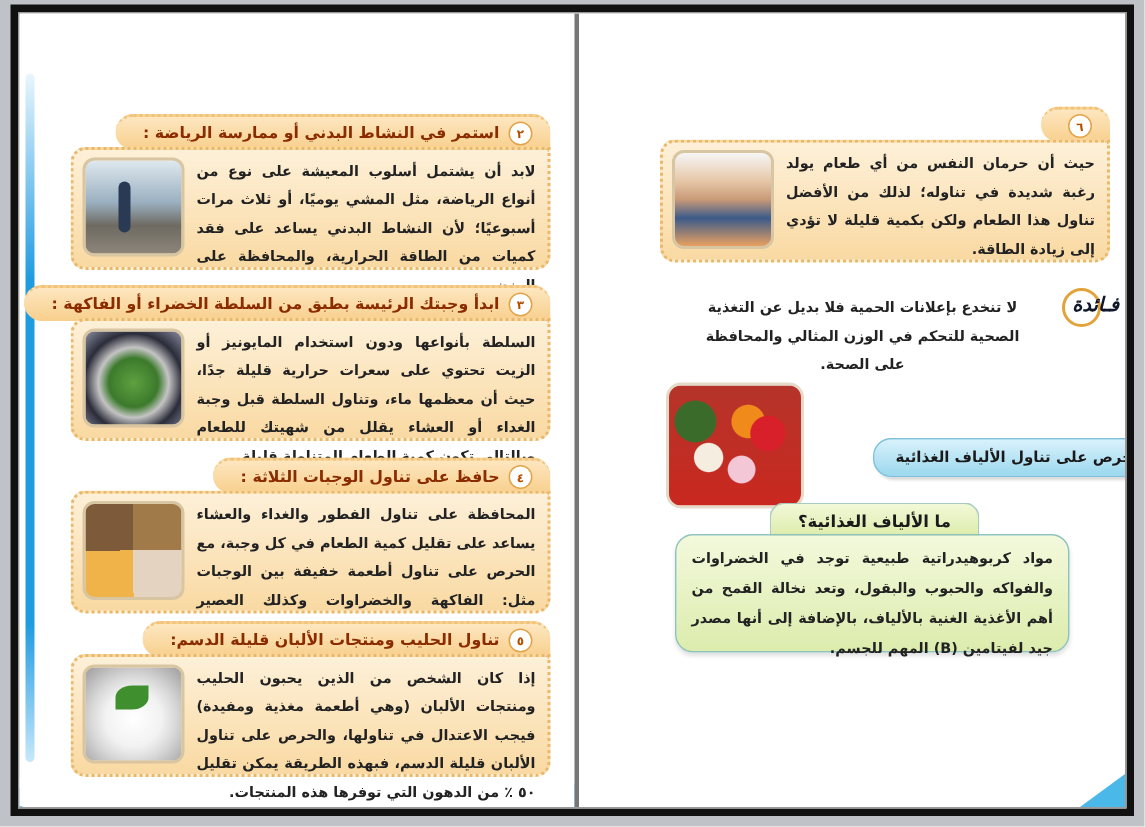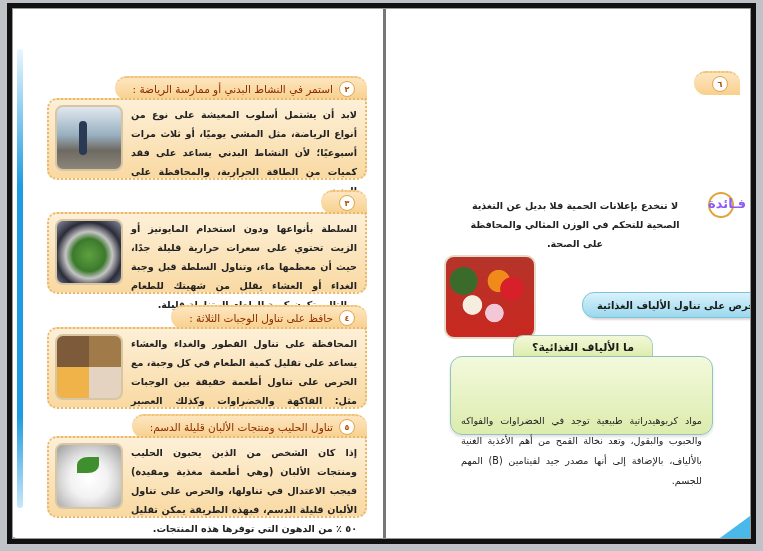--- a/index.html
+++ b/index.html
@@ -47,21 +47,21 @@
     background:linear-gradient(#fde6c0, #f8cf8c);
     border-radius:12px 12px 0 12px;
     display:flex; align-items:center; gap:6px;
     border-top:2px dotted #f0c27a;
   }
   .badge {
     width:14px; height:14px; border-radius:50%; background:#fff;
     border:1px solid #e2a44a; color:#b34d00; font-size:8px; font-weight:bold;
     display:flex; align-items:center; justify-content:center;
   }
-  .tip-title { font-size:10.5px; font-weight:normal; color:#8a2b00; white-space:nowrap; }
+  .tip-title { font-size:10.5px; font-weight:bold; color:#8a2b00; white-space:nowrap; }
   .tip-body {
     position:absolute; left:0; right:0; top:22px; bottom:0;
     background:linear-gradient(#fdf0d8, #f9d9a2);
     border:2px dotted #e9b86a; border-radius:10px 0 10px 10px;
     box-sizing:border-box; padding:5px 8px 4px 6px;
     display:flex; flex-direction:row; align-items:flex-start; gap:8px;
   }
   .tip-text { flex:1; font-size:9.6px; font-weight:bold; line-height:19px; color:#222; text-align:justify; }
   .tip-photo {
     width:68px; height:66px; border-radius:8px; flex:none;
@@ -71,21 +71,21 @@
   .photo-runner::after { content:""; position:absolute; left:22px; top:14px; width:8px; height:34px; background:#2a3a55; border-radius:4px; }
   .photo-salad { background:radial-gradient(circle at 50% 55%, #5fa040 0%, #3c7a2c 35%, #c4c4c4 50%, #2b2c3a 70%, #8a8fa0 100%); }
   .photo-meals { background:conic-gradient(#a17a4a 0 90deg, #e3d3c0 90deg 180deg, #f0b34a 180deg 270deg, #7d5a3a 270deg 360deg); }
   .photo-yogurt { background:radial-gradient(circle at 50% 55%, #ffffff 0%, #f2f2f2 40%, #d9d9d9 60%, #9c9c9c 100%); position:relative; }
   .photo-yogurt::after { content:""; position:absolute; left:20px; top:12px; width:22px; height:16px; background:#3f8f2f; border-radius:50% 0 50% 0; }
   .photo-boy { background:linear-gradient(#f6f6f6 0%, #e6c7a8 30%, #c99a78 50%, #3b5a8a 70%, #e8a060 100%); }
 
   
   .faida { position:absolute; direction:rtl; }
   .faida-label {
-    position:absolute; right:0; top:0; font-size:13px; font-weight:bold; color:#8b5cf6;
+    position:absolute; right:0; top:0; font-size:13px; font-weight:bold; color:#0f172a;font-style:italic;
   }
   .faida-ring {
     position:absolute; right:12px; top:-4px; width:22px; height:22px; border-radius:50%;
     border:2px solid #e3a33b;
   }
   .faida-text {
     position:absolute; right:56px; top:0; width:230px; font-size:9.6px; font-weight:bold;
     line-height:19px; color:#222; text-align:center;
   }
   .veg-photo {
@@ -115,21 +115,21 @@
     border-bottom:none; border-radius:10px 10px 0 0;
     display:flex; align-items:center;
   }
   .fiber-tab span { font-size:11px; font-weight:bold; color:#1a1a1a; }
   .fiber-body {
     position:absolute; left:0; right:0; top:21px; bottom:0;
     background:linear-gradient(#f3f9dc, #dcecad);
     border:1.5px solid #8fc3bd; border-radius:12px; box-sizing:border-box;
     padding:6px 10px; box-shadow:0 2px 3px rgba(0,0,0,0.12);
   }
-  .fiber-text { font-size:9.6px; font-weight:normal; line-height:20px; color:#222; text-align:justify;margin-top:48px; }
+  .fiber-text { font-size:9.6px; font-weight:bold; line-height:20px; color:#222; text-align:justify; }
 </style>
 </head>
 <body>
 
 <div class="frame">
   <div class="frame-inner">
 
     <div class="page page-left">
       <div class="left-edge-bar"></div>
       <div class="left-wave"></div>
@@ -142,20 +142,21 @@
         </div>
         <div class="tip-body">
           <div class="tip-text">لابد أن يشتمل أسلوب المعيشة على نوع من أنواع الرياضة، مثل المشي يوميًا، أو ثلاث مرات أسبوعيًا؛ لأن النشاط البدني يساعد على فقد كميات من الطاقة الحرارية، والمحافظة على الوزن.</div>
           <div class="tip-photo photo-runner"></div>
         </div>
       </div>
 
       <div class="tip" style="left:34px; top:181px; width:320px; height:104px;">
         <div class="tip-tab">
           <span class="badge">٣</span>
+          <span class="tip-title">ابدأ وجبتك الرئيسة بطبق من السلطة الخضراء أو الفاكهة :</span>
         </div>
         <div class="tip-body">
           <div class="tip-text">السلطة بأنواعها ودون استخدام المايونيز أو الزيت تحتوي على سعرات حرارية قليلة جدًا، حيث أن معظمها ماء، وتناول السلطة قبل وجبة الغداء أو العشاء يقلل من شهيتك للطعام وبالتالي تكون كمية الطعام المتناولة قليلة.</div>
           <div class="tip-photo photo-salad"></div>
         </div>
       </div>
 
       <div class="tip" style="left:34px; top:296px; width:320px; height:104px;">
         <div class="tip-tab">
           <span class="badge">٤</span>
@@ -180,20 +181,24 @@
     </div>
 
     <div class="spine"></div>
 
     <div class="page page-right">
       <div class="right-corner"></div>
 
       <div class="tip" style="left:54px; top:62px; width:300px; height:104px;">
         <div class="tip-tab">
           <span class="badge">٦</span>
+        </div>
+        <div class="tip-body">
+          <div class="tip-text">حيث أن حرمان النفس من أي طعام يولد رغبة شديدة في تناوله؛ لذلك من الأفضل تناول هذا الطعام ولكن بكمية قليلة لا تؤدي إلى زيادة الطاقة.</div>
+          <div class="tip-photo photo-boy"></div>
         </div>
       </div>
 
       <div class="faida" style="left:30px; top:187px; width:330px; height:42px;">
         <div class="faida-ring"></div>
         <div class="faida-label">فـائدة</div>
         <div class="faida-text">لا تنخدع بإعلانات الحمية فلا بديل عن التغذية الصحية للتحكم في الوزن المثالي والمحافظة على الصحة.</div>
       </div>
 
       <div class="veg-photo" style="left:58px; top:246px;"></div>

